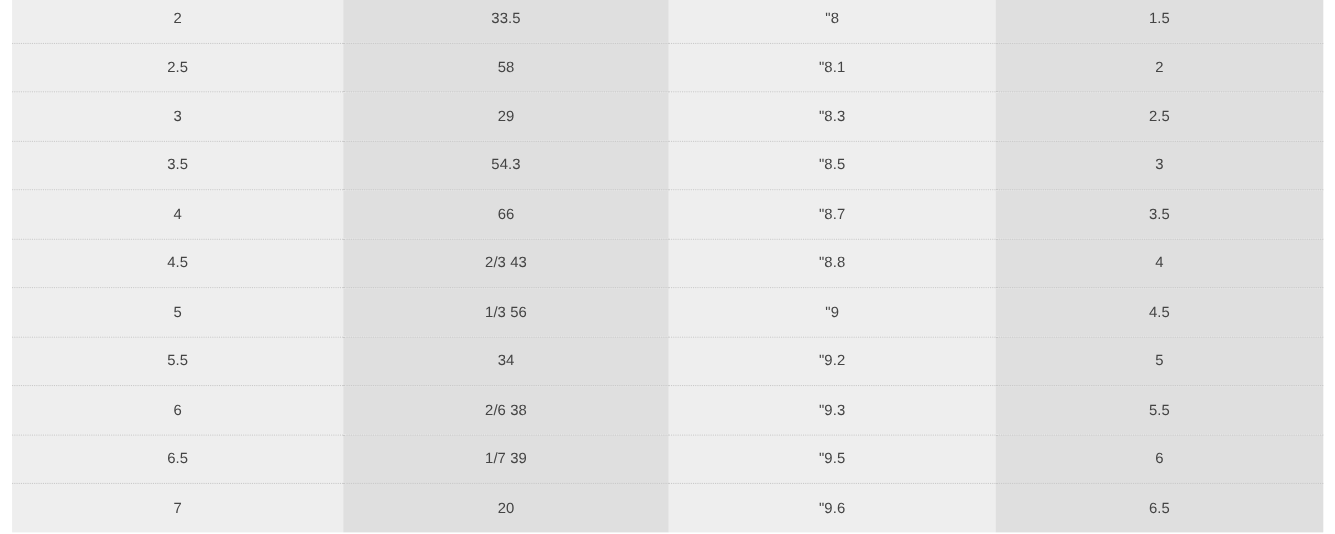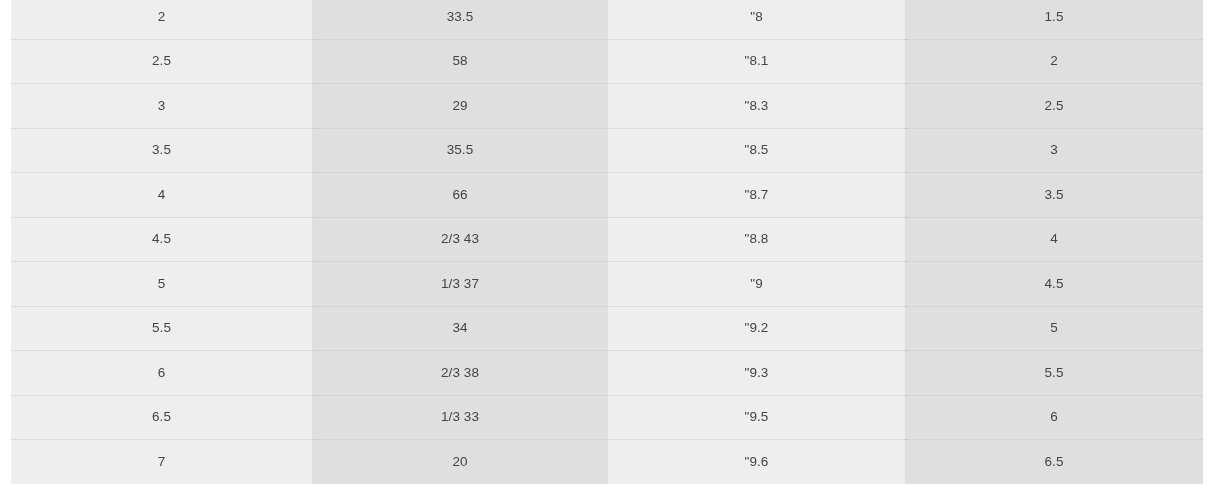--- a/index.html
+++ b/index.html
@@ -74,57 +74,57 @@
           <td class="c4 col-dark">2</td>
         </tr>
         <tr>
           <td class="c1 col-light">3</td>
           <td class="c2 col-dark">29</td>
           <td class="c3 col-light">"8.3</td>
           <td class="c4 col-dark">2.5</td>
         </tr>
         <tr>
           <td class="c1 col-light">3.5</td>
-          <td class="c2 col-dark">35.5</td>
+          <td class="c2 col-dark">54.3</td>
           <td class="c3 col-light">"8.5</td>
           <td class="c4 col-dark">3</td>
         </tr>
         <tr>
           <td class="c1 col-light">4</td>
           <td class="c2 col-dark">66</td>
           <td class="c3 col-light">"8.7</td>
           <td class="c4 col-dark">3.5</td>
         </tr>
         <tr>
           <td class="c1 col-light">4.5</td>
           <td class="c2 col-dark">2/3 43</td>
           <td class="c3 col-light">"8.8</td>
           <td class="c4 col-dark">4</td>
         </tr>
         <tr>
           <td class="c1 col-light">5</td>
-          <td class="c2 col-dark">1/3 37</td>
+          <td class="c2 col-dark">1/3 56</td>
           <td class="c3 col-light">"9</td>
           <td class="c4 col-dark">4.5</td>
         </tr>
         <tr>
           <td class="c1 col-light">5.5</td>
           <td class="c2 col-dark">34</td>
           <td class="c3 col-light">"9.2</td>
           <td class="c4 col-dark">5</td>
         </tr>
         <tr>
           <td class="c1 col-light">6</td>
-          <td class="c2 col-dark">2/3 38</td>
+          <td class="c2 col-dark">2/6 38</td>
           <td class="c3 col-light">"9.3</td>
           <td class="c4 col-dark">5.5</td>
         </tr>
         <tr>
           <td class="c1 col-light">6.5</td>
-          <td class="c2 col-dark">1/3 33</td>
+          <td class="c2 col-dark">1/7 39</td>
           <td class="c3 col-light">"9.5</td>
           <td class="c4 col-dark">6</td>
         </tr>
         <tr>
           <td class="c1 col-light">7</td>
           <td class="c2 col-dark">20</td>
           <td class="c3 col-light">"9.6</td>
           <td class="c4 col-dark">6.5</td>
         </tr>
       </tbody>

